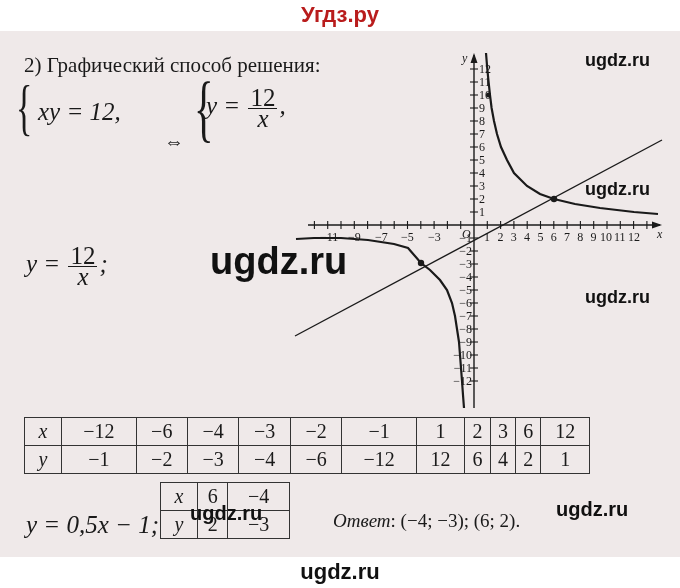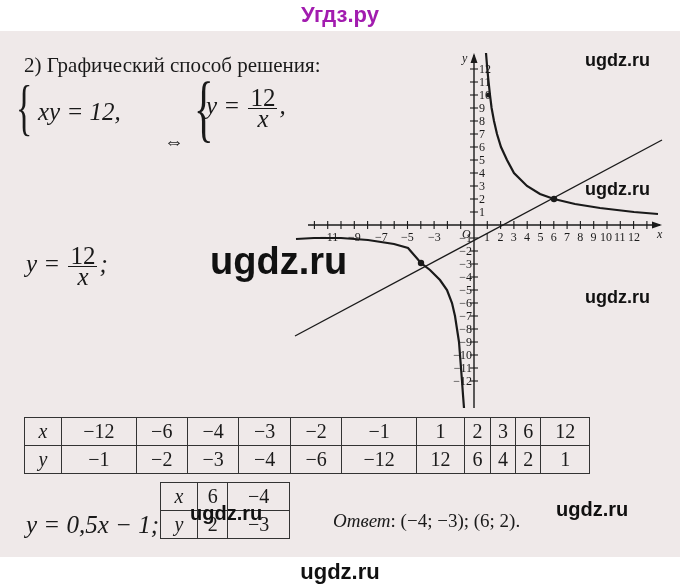--- a/index.html
+++ b/index.html
@@ -1,21 +1,21 @@
 <!DOCTYPE html>
 <html><head>
 <meta charset="utf-8">
 <style>
   html, body { margin:0; padding:0; }
   body { width:680px; height:588px; position:relative; background:#ffffff; overflow:hidden;
          font-family:"Liberation Serif", "DejaVu Serif", serif; color:#1a1a1a; }
   .site-header { position:absolute; left:0; top:0; width:680px; height:32px; background:#fff;
                  text-align:center; }
   .site-title { font-family:"Liberation Sans","DejaVu Sans",sans-serif; font-weight:bold; font-size:22px;
-                line-height:30px; color:#a21caf; letter-spacing:0px; }
+                line-height:30px; color:#b91c1c; letter-spacing:0px; }
   .page { position:absolute; left:0; top:31px; width:680px; height:526px; background:#efe9e9; }
   .site-footer { position:absolute; left:0; top:557px; width:680px; height:31px; background:#fff; text-align:center; }
   .footer-text { font-family:"Liberation Sans","DejaVu Sans",sans-serif; font-weight:bold; font-size:22px; line-height:30px; color:#111; }
   .abs { position:absolute; }
   .heading { left:24px; top:53px; font-size:21px; }
   .math { font-style:italic; }
   .brace { font-size:52px; line-height:52px; font-weight:100; transform:scaleX(0.55); transform-origin:left top; }
   .eq { font-size:25px; white-space:nowrap; }
   .frac { display:inline-block; vertical-align:middle; text-align:center; margin:0 2px; }
   .frac .num { display:block; border-bottom:1px solid #1a1a1a; padding:0 2px; line-height:20px; font-style:normal; }

